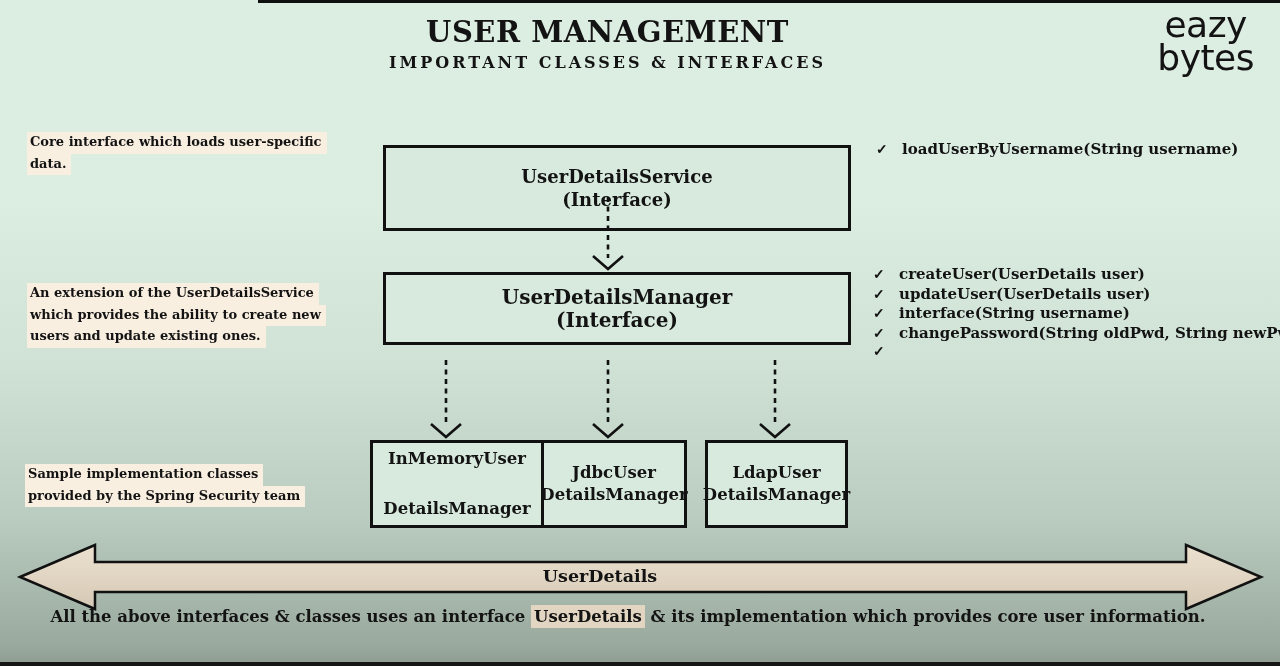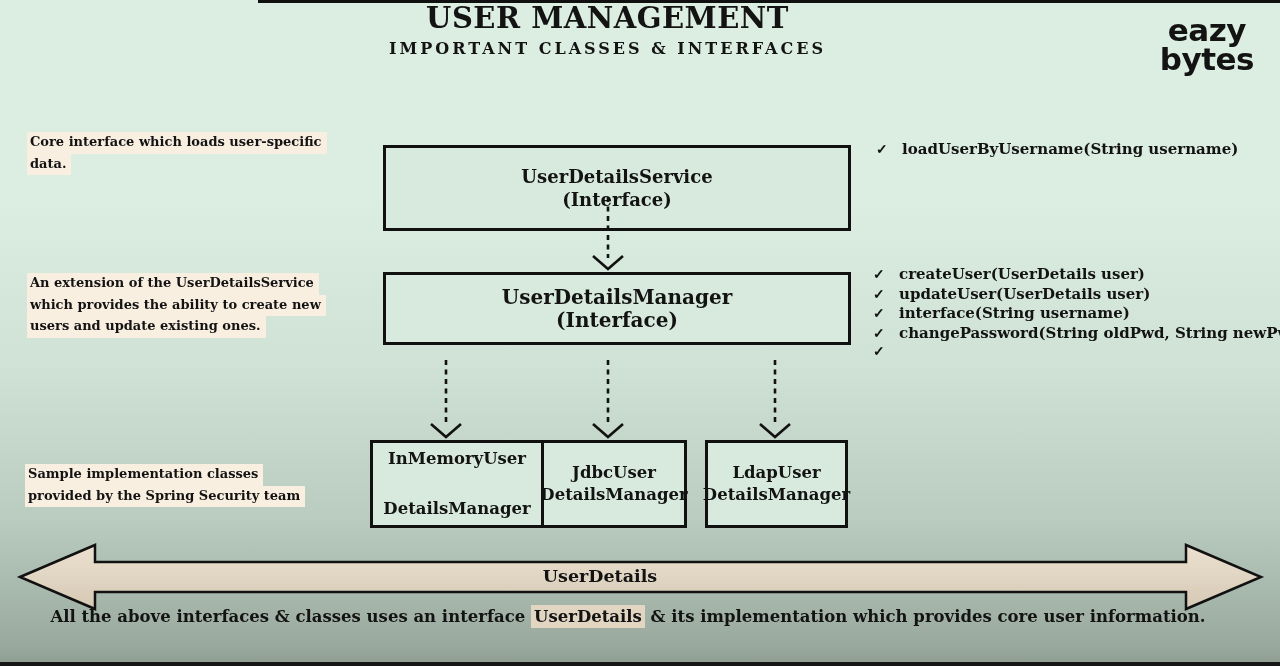--- a/index.html
+++ b/index.html
@@ -11,31 +11,31 @@
   *{margin:0;padding:0;box-sizing:border-box;}
   html,body{width:1280px;height:666px;overflow:hidden;}
   body{font-family:"DejaVu Serif","Liberation Serif",serif;color:var(--ink);}
   .canvas{position:relative;width:1280px;height:666px;overflow:hidden;
     background:linear-gradient(180deg,var(--bg_top) 0%,var(--bg_top) 30%,var(--bg_mid) 55%,var(--bg_low) 78%,var(--bg_bottom) 97%,#8d9b91 100%);}
   .bar{position:absolute;background:#101010;}
   .bar-top{top:0;left:258px;right:0;height:3px;}
   .bar-bottom{bottom:0;left:0;right:0;height:4px;background:#161616;}
 
   .header{position:absolute;top:0;left:0;width:1215px;text-align:center;}
-  .title{font-size:29px;font-weight:bold;letter-spacing:.5px;line-height:1.1;padding-top:3px;}
+  .title{font-size:29px;font-weight:bold;letter-spacing:.5px;line-height:1.1;padding-top:17px;}
   .subtitle{font-size:16px;font-weight:bold;letter-spacing:3px;margin-top:4px;}
-  .logo{position:absolute;top:16px;right:26px;text-align:center;
-    font-family:"DejaVu Sans","Liberation Sans",sans-serif;font-weight:700;
-    font-size:31px;line-height:.93;letter-spacing:-.5px;}
+  .logo{position:absolute;top:8px;right:26px;text-align:center;
+    font-family:"DejaVu Sans","Liberation Sans",sans-serif;font-weight:400;
+    font-size:36px;line-height:.93;letter-spacing:-.5px;}
 
   .note{position:absolute;font-weight:bold;font-size:13px;line-height:20.5px;}
   .note .line{display:block;}
   .note .hl{background:var(--highlight_cream);padding:0 5px 1px 3px;display:inline-block;}
   .note-1{left:27px;top:132px;width:360px;}
-  .note-2{left:27px;top:273px;width:360px;}
+  .note-2{left:27px;top:283px;width:360px;}
   .note-3{left:25px;top:464px;width:340px;}
 
   .dbox{position:absolute;border:3px solid #111;background:var(--box_fill);
     display:flex;flex-direction:column;align-items:center;justify-content:center;
     font-weight:bold;text-align:center;}
   .box-service{left:383px;top:108px;width:468px;height:86px;font-size:18px;line-height:23px;margin-top:37px;}
   .box-manager{left:383px;top:272px;width:468px;height:73px;font-size:20px;line-height:23px;}
   .impl{top:440px;height:88px;font-size:16.5px;line-height:22px;}
   .impl-1{left:370px;width:174px;gap:28px;}
   .impl-2{left:541px;width:146px;}

